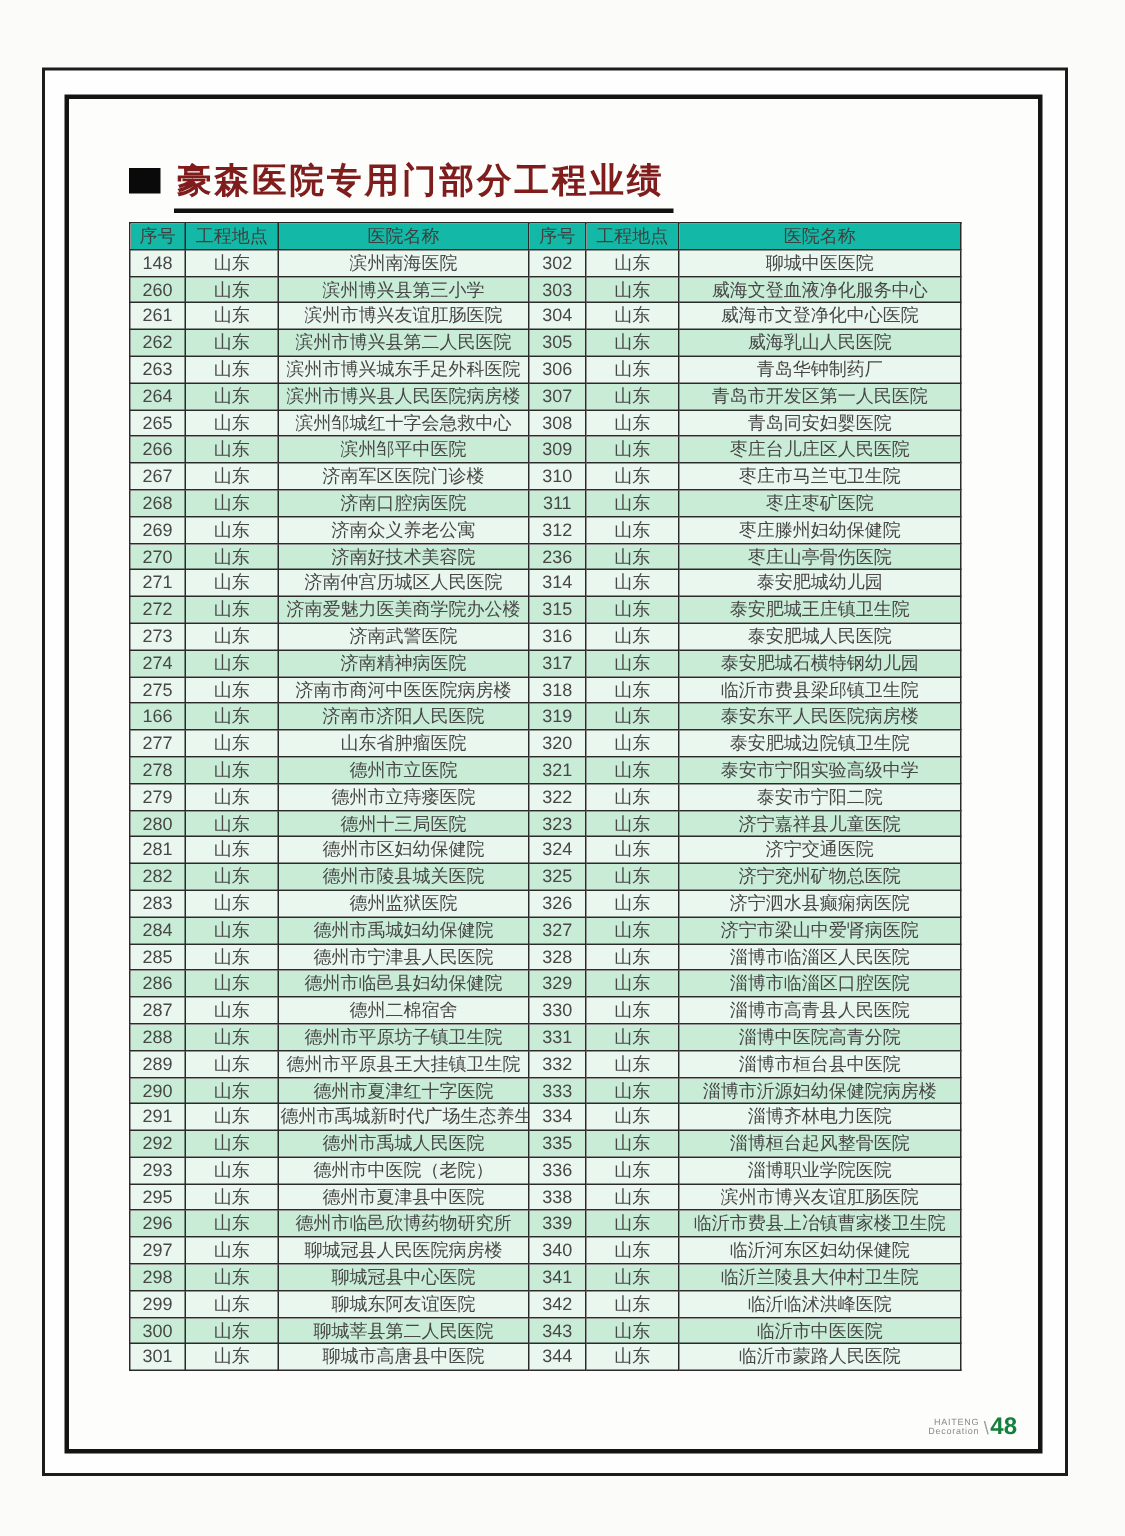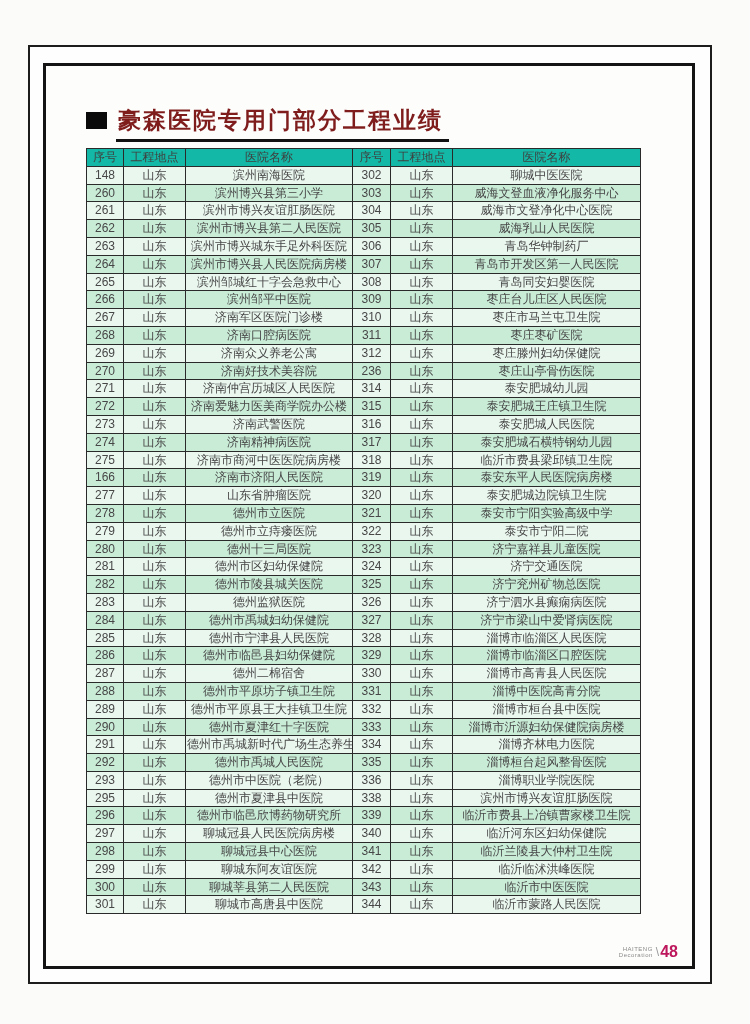--- a/index.html
+++ b/index.html
@@ -48,21 +48,21 @@
   .footer{
     position:absolute;left:598px;top:940px;width:80px;height:24px;
     display:flex;align-items:center;justify-content:flex-end;
   }
   .brand{
     font-size:6px;color:#8a8a8a;line-height:6px;text-align:right;
     margin-right:2px;letter-spacing:0.5px;
   }
   .slash{color:#9a9a9a;font-size:12px;margin:0 1px;}
   .page-number{
-    font-size:16px;font-weight:bold;color:#be185d;letter-spacing:0;
+    font-size:16px;font-weight:bold;color:#15803d;letter-spacing:0;
   }
 </style>
 </head>
 <body>
 
 <div class="frame-outer"></div>
 <div class="frame-inner"></div>
 
 <div class="title-wrap">
   <div class="title-bullet"></div>

